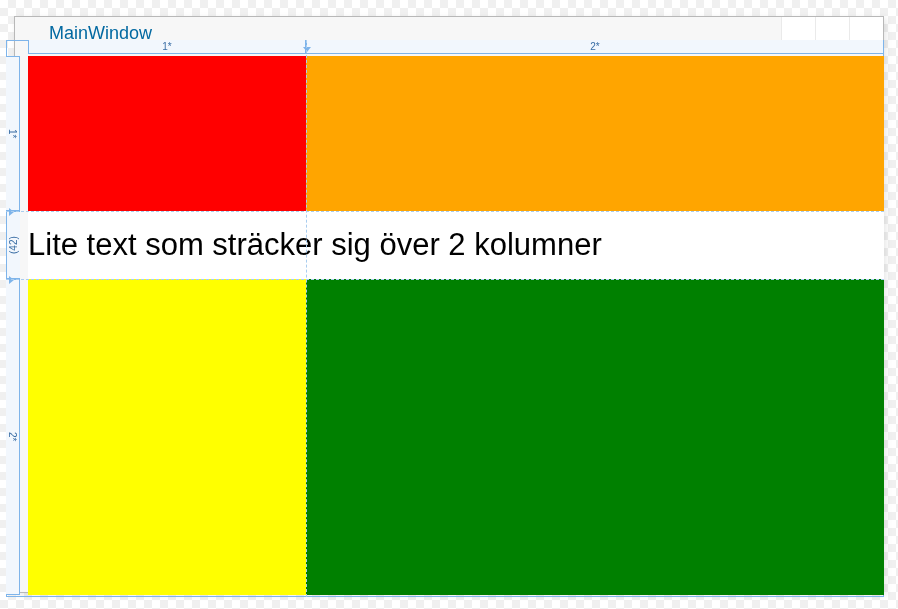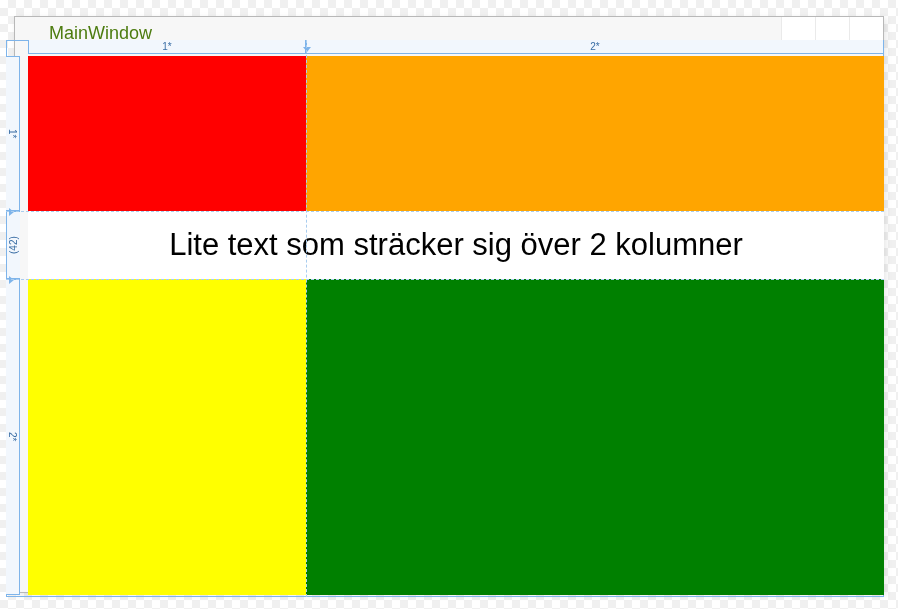--- a/index.html
+++ b/index.html
@@ -42,21 +42,21 @@
       height: 34px;
       width: 100%;
       background: #f7f7f7;
     }
 
     .title-text {
       position: absolute;
       left: 34px;
       top: 6px;
       font-size: 18px;
-      color: #4d7c0f;
+      color: #0369a1;
     }
 
     .window-buttons {
       position: absolute;
       right: 0;
       top: 0;
       display: flex;
       height: 24px;
     }
 
@@ -167,21 +167,20 @@
     .cell-orange { background: #ffa500; grid-column: 2; grid-row: 1; }
     .cell-text   {
       background: #ffffff;
       grid-column: 1 / span 2;
       grid-row: 2;
       display: flex;
       align-items: center;
       padding-left: 0;
       font-size: 31px;
       color: #000;
-      justify-content: center;
     }
     .cell-yellow { background: #ffff00; grid-column: 1; grid-row: 3; }
     .cell-green  { background: #008000; grid-column: 2; grid-row: 3; }
 
     
     .guide-v {
       position: absolute;
       top: 40px;
       width: 0;
       height: 557px;

